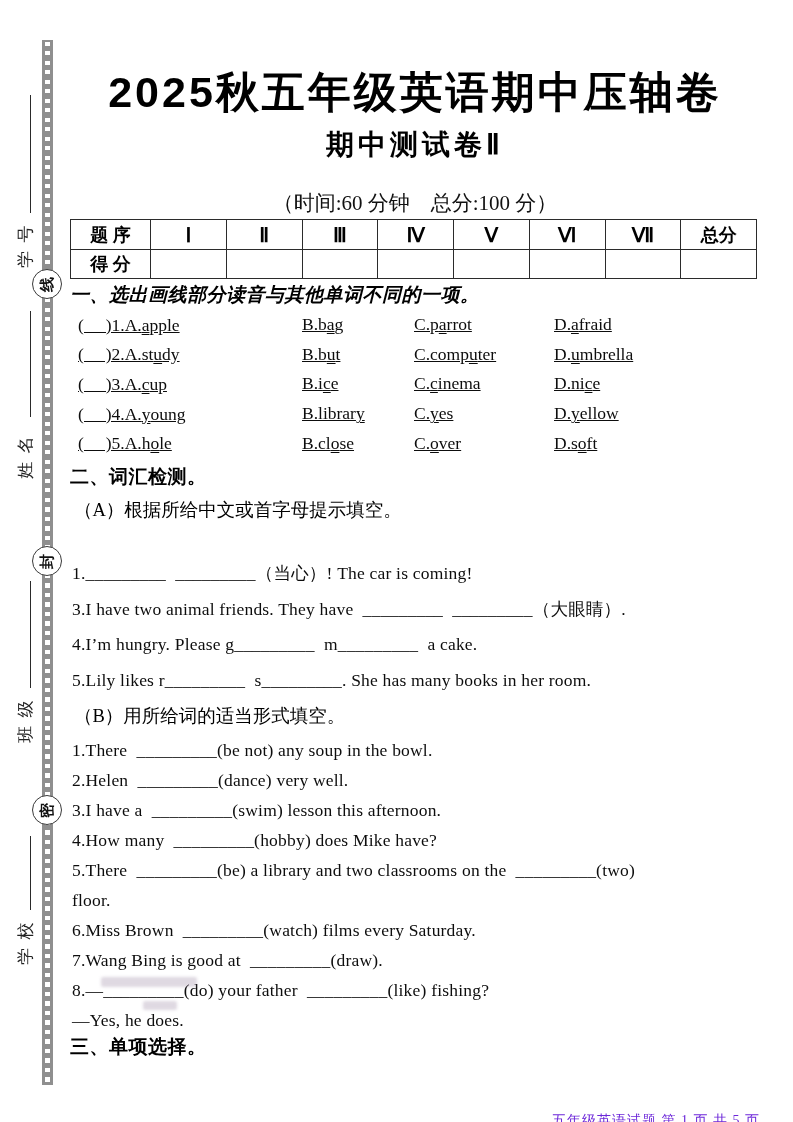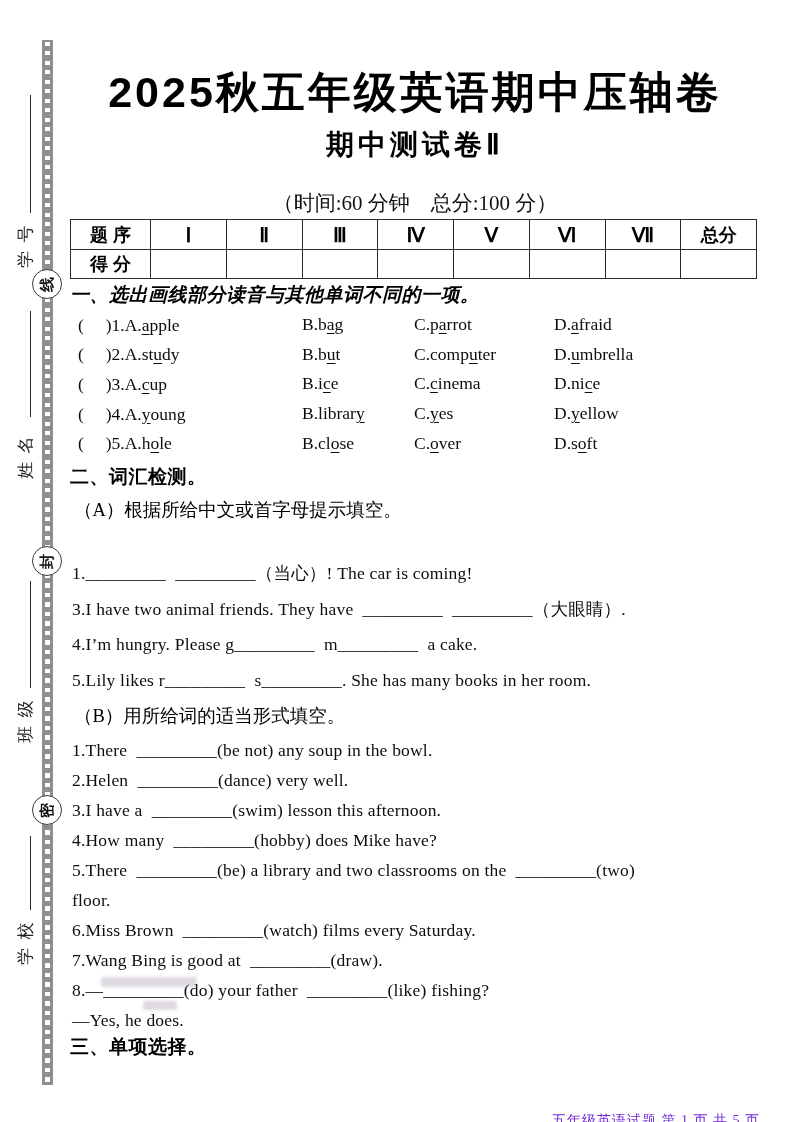--- a/index.html
+++ b/index.html
@@ -55,37 +55,37 @@
   }
 
   table.score {
     position:absolute; top:219px; left:0; width:687px;
     border-collapse:collapse; table-layout:fixed;
   }
   table.score col.c0 { width:80px; }
   table.score td {
     border:1.5px solid #2b2b2b; text-align:center; vertical-align:middle;
     height:30px; font-weight:bold; color:#000;
-    font-size:18px; font-family:Liberation Sans, sans-serif;
+    font-size:18px; font-family:Liberation Serif, serif;
   }
   table.score tr:last-child td { height:29px;margin-left:12px; }
   table.score td.roman { font-size:20px; }
 
   .sec-heading {
     position:absolute; left:0; font-weight:bold; font-size:19px; color:#000;
     font-family:"Liberation Sans", sans-serif; letter-spacing:0.5px;
   }
   #s1h { top:282px;font-style:italic; }
   #s2h { top:464px; }
   #s3h { top:1034px; }
 
   .q-grid { position:absolute; top:310px; left:8px; width:680px; }
   .q-row {
     display:grid; grid-template-columns:224px 112px 140px 1fr;
-    height:29.6px; align-items:center; font-size:17.5px; color:#0d0d0d;
+    height:29.6px; align-items:center; font-size:17.5px; color:#0d0d0d;text-decoration:underline;
   }
   u { text-decoration:underline; text-underline-offset:3px; }
 
   .part-heading { position:absolute; left:4px; font-size:18.5px; color:#000; }
   #pah { top:497px; }
   #pbh { top:703px; }
 
   .fill-list { position:absolute; left:2px; width:688px; }
   #listA { top:556px; }
   #listA .fill-item { line-height:35.5px; }

